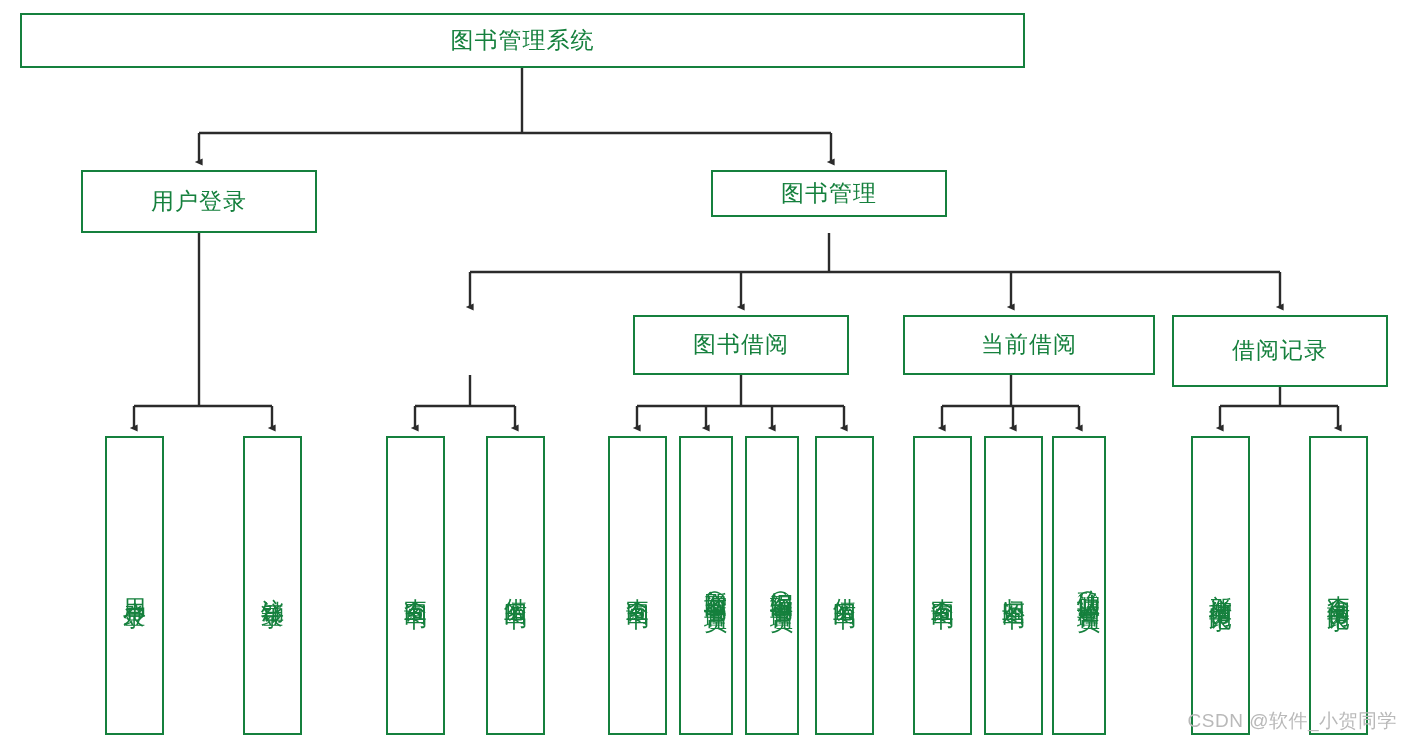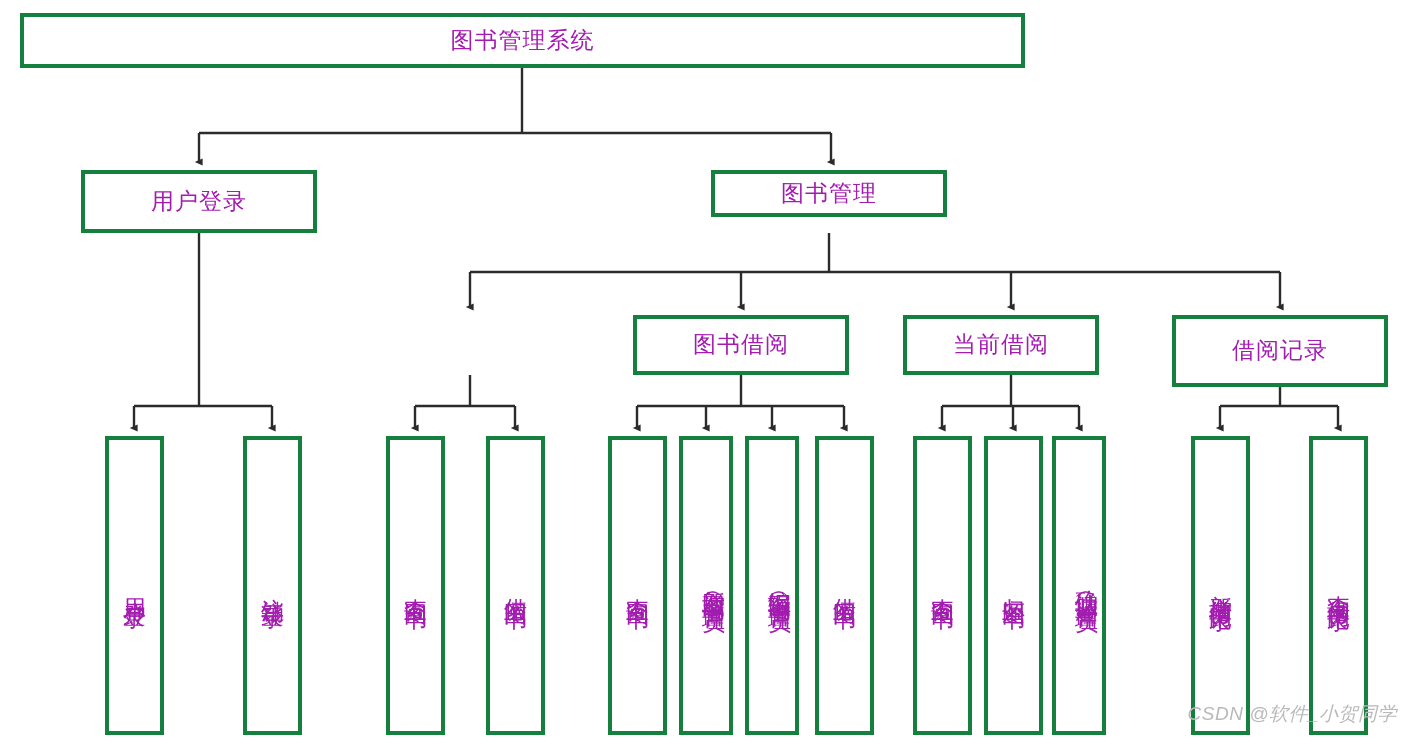--- a/index.html
+++ b/index.html
@@ -13,26 +13,26 @@
   #canvas {
     position: relative;
     width: 1405px;
     height: 747px;
     background: #ffffff;
     overflow: hidden;
   }
   .node {
     position: absolute;
     box-sizing: border-box;
-    border: 4px solid #15803d;
+    border: 2px solid #15803d;
     background: #ffffff;
     display: flex;
     align-items: center;
     justify-content: center;
-    color: #a21caf;
+    color: #15803d;
   }
   .node.horiz {
     font-size: 23px;
     letter-spacing: 1px;
     line-height: 1.1;
   }
   .node.vert {
     writing-mode: vertical-rl;
     text-orientation: upright;
     font-size: 23px;
@@ -48,26 +48,25 @@
     position: absolute;
     left: 0;
     top: 0;
     width: 1405px;
     height: 747px;
     pointer-events: none;
   }
   .watermark {
     position: absolute;
     right: 8px;
-    bottom: 20px;
+    bottom: 13px;
     font-size: 19px;
     color: #b9b9b9;
     letter-spacing: 0.5px;
     white-space: nowrap;
-    font-style: italic;
   }
 </style>
 </head>
 <body>
 
 <div id="canvas">
 
   <svg class="edge-svg" viewBox="0 0 1405 747">
     <defs>
       <marker id="arrow" markerWidth="9" markerHeight="9" refX="4.2" refY="4.2" orient="auto" markerUnits="userSpaceOnUse">
@@ -117,21 +116,21 @@
       <path d="M1338,406 L1338,428" marker-end="url(#arrow)"></path>
     </g>
   </svg>
 
   <div class="node horiz" style="left:20px; top:13px; width:1005px; height:55px;">图书管理系统</div>
 
   <div class="node horiz" style="left:81px; top:170px; width:236px; height:63px;">用户登录</div>
   <div class="node horiz" style="left:711px; top:170px; width:236px; height:47px;">图书管理</div>
 
   <div class="node horiz" style="left:633px; top:315px; width:216px; height:60px;">图书借阅</div>
-  <div class="node horiz" style="left:903px; top:315px; width:196px; height:60px;">当前借阅</div>
+  <div class="node horiz" style="left:903px; top:315px; width:252px; height:60px;">当前借阅</div>
   <div class="node horiz" style="left:1172px; top:315px; width:216px; height:72px;">借阅记录</div>
 
   <div class="node vert" style="left:105px; top:436px; width:59px; height:299px;">用户登录</div>
   <div class="node vert" style="left:243px; top:436px; width:59px; height:299px;">注销登录</div>
 
   <div class="node vert" style="left:386px; top:436px; width:59px; height:299px;">查询图书</div>
   <div class="node vert" style="left:486px; top:436px; width:59px; height:299px;">借阅图书</div>
 
   <div class="node vert" style="left:608px; top:436px; width:59px; height:299px;">查询图书</div>
   <div class="node vert top" style="left:679px; top:436px; width:54px; height:299px;">新增图书（管理员）</div>

